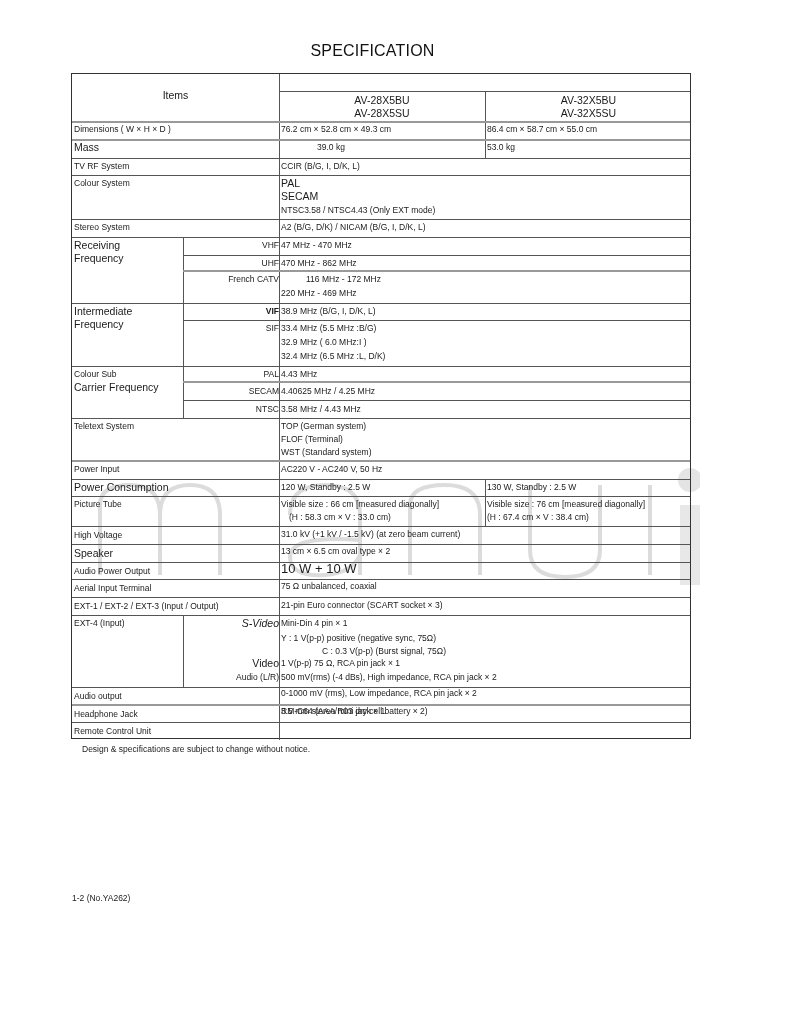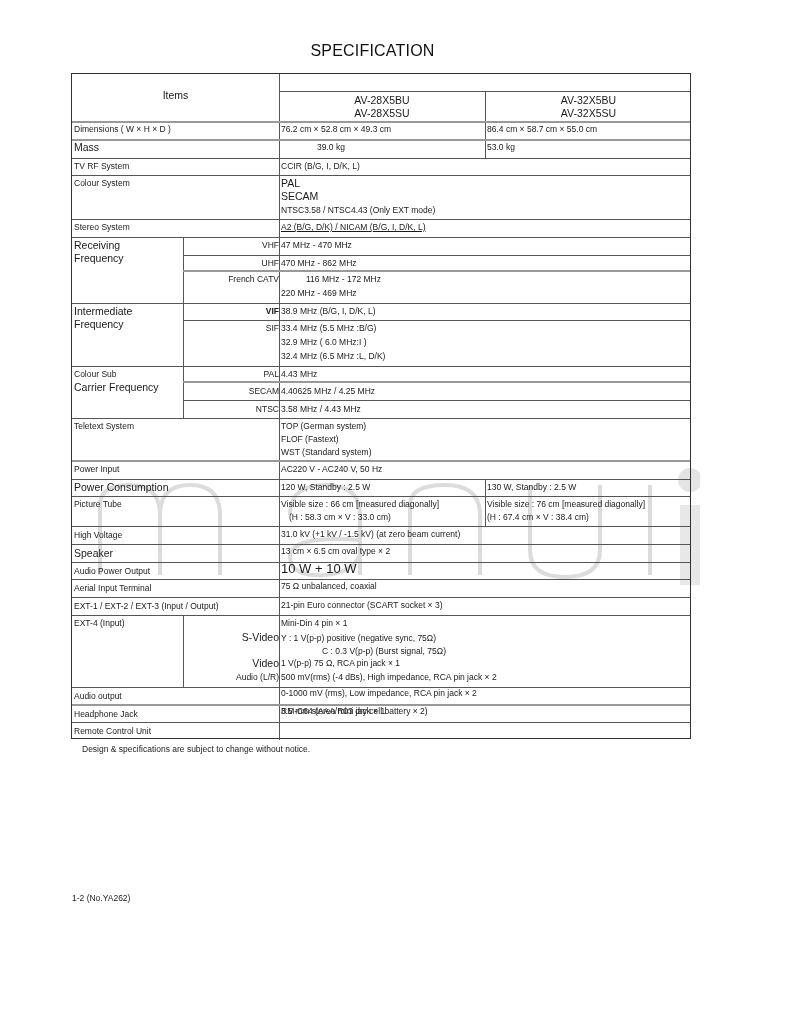--- a/index.html
+++ b/index.html
@@ -93,21 +93,21 @@
 
   <div class="cell" style="left:0; top:85px;">TV RF System</div>
   <div class="cell" style="left:207px; top:85px;">CCIR (B/G, I, D/K, L)</div>
 
   <div class="cell" style="left:0; top:102px;">Colour System</div>
   <div class="cell big" style="left:207px; top:102px;">PAL</div>
   <div class="cell big" style="left:207px; top:115px;">SECAM</div>
   <div class="cell" style="left:207px; top:129px;">NTSC3.58 / NTSC4.43 (Only EXT mode)</div>
 
   <div class="cell" style="left:0; top:146px;">Stereo System</div>
-  <div class="cell" style="left:207px; top:146px;text-decoration:underline;">A2 (B/G, D/K) / NICAM (B/G, I, D/K, L)</div>
+  <div class="cell" style="left:207px; top:146px;">A2 (B/G, D/K) / NICAM (B/G, I, D/K, L)</div>
 
   <div class="cell big" style="left:0; top:164px;">Receiving</div>
   <div class="cell big" style="left:0; top:177px;">Frequency</div>
   <div class="cell right" style="left:111px; width:98px; top:164px;">VHF</div>
   <div class="cell" style="left:207px; top:164px;">47 MHz - 470 MHz</div>
   <div class="cell right" style="left:111px; width:98px; top:182px;">UHF</div>
   <div class="cell" style="left:207px; top:182px;">470 MHz - 862 MHz</div>
   <div class="cell right" style="left:100px; width:109px; top:198px;">French CATV</div>
   <div class="cell" style="left:207px; top:198px;padding-left:27px;">116 MHz - 172 MHz</div>
   <div class="cell" style="left:207px; top:212px;">220 MHz - 469 MHz</div>
@@ -125,21 +125,21 @@
   <div class="cell big" style="left:0; top:306px;">Carrier Frequency</div>
   <div class="cell right" style="left:111px; width:98px; top:293px;">PAL</div>
   <div class="cell" style="left:207px; top:293px;">4.43 MHz</div>
   <div class="cell right" style="left:111px; width:98px; top:310px;">SECAM</div>
   <div class="cell" style="left:207px; top:310px;">4.40625 MHz / 4.25 MHz</div>
   <div class="cell right" style="left:111px; width:98px; top:328px;">NTSC</div>
   <div class="cell" style="left:207px; top:328px;">3.58 MHz / 4.43 MHz</div>
 
   <div class="cell" style="left:0; top:345px;">Teletext System</div>
   <div class="cell" style="left:207px; top:345px;">TOP (German system)</div>
-  <div class="cell" style="left:207px; top:358px;">FLOF (Fastext)</div>
+  <div class="cell" style="left:207px; top:358px;">FLOF (Terminal)</div>
   <div class="cell" style="left:207px; top:371px;">WST (Standard system)</div>
 
   <div class="cell" style="left:0; top:388px;">Power Input</div>
   <div class="cell" style="left:207px; top:388px;">AC220 V - AC240 V, 50 Hz</div>
 
   <div class="cell big" style="left:0; top:406px;">Power Consumption</div>
   <div class="cell" style="left:207px; top:406px;">120 W, Standby : 2.5 W</div>
   <div class="cell" style="left:413px; top:406px;">130 W, Standby : 2.5 W</div>
 
   <div class="cell" style="left:0; top:423px;">Picture Tube</div>
@@ -157,21 +157,21 @@
   <div class="cell" style="left:0; top:490px;">Audio Power Output</div>
   <div class="cell" style="left:207px; top:488px; font-size:13px;">10 W + 10 W</div>
 
   <div class="cell" style="left:0; top:507px;">Aerial Input Terminal</div>
   <div class="cell" style="left:207px; top:505px;">75 Ω unbalanced, coaxial</div>
 
   <div class="cell" style="left:0; top:525px;">EXT-1 / EXT-2 / EXT-3 (Input / Output)</div>
   <div class="cell" style="left:207px; top:524px;">21-pin Euro connector (SCART socket × 3)</div>
 
   <div class="cell" style="left:0; top:542px;">EXT-4 (Input)</div>
-  <div class="cell big right" style="left:111px; width:98px; top:556px;">S-Video</div>
+  <div class="cell big right" style="left:111px; width:98px; top:542px;font-style:italic;">S-Video</div>
   <div class="cell" style="left:207px; top:542px;">Mini-Din 4 pin × 1</div>
   <div class="cell" style="left:207px; top:557px;">Y : 1 V(p-p) positive (negative sync, 75Ω)</div>
   <div class="cell" style="left:207px; top:570px;padding-left:43px;">C : 0.3 V(p-p) (Burst signal, 75Ω)</div>
   <div class="cell big right" style="left:111px; width:98px; top:582px;">Video</div>
   <div class="cell" style="left:207px; top:582px;">1 V(p-p) 75 Ω, RCA pin jack × 1</div>
   <div class="cell right" style="left:111px; width:98px; top:596px;">Audio (L/R)</div>
   <div class="cell" style="left:207px; top:596px;">500 mV(rms) (-4 dBs), High impedance, RCA pin jack × 2</div>
 
   <div class="cell" style="left:0; top:615px;">Audio output</div>
   <div class="cell" style="left:207px; top:612px;">0-1000 mV (rms), Low impedance, RCA pin jack × 2</div>

